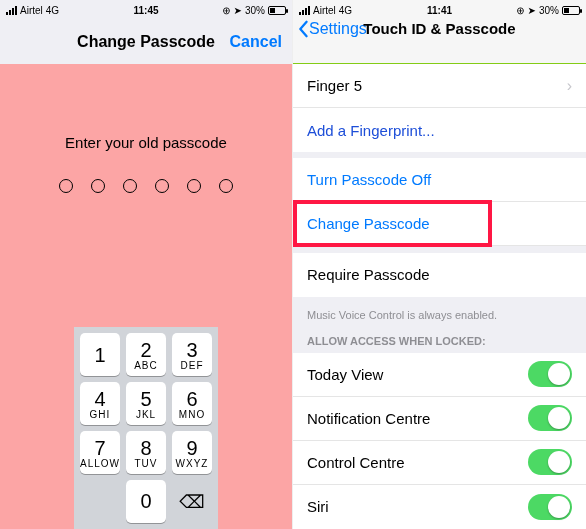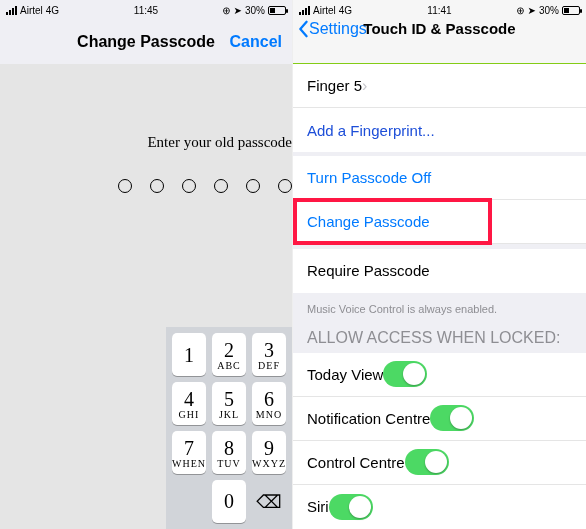--- a/index.html
+++ b/index.html
@@ -2,58 +2,58 @@
 <html><head>
 <meta charset="utf-8">
 <style>
   * { box-sizing: border-box; margin: 0; padding: 0; }
   html, body { width: 586px; height: 529px; font-family: -apple-system, Helvetica, Arial, sans-serif; background: #fff; }
   .wrap { display: flex; width: 586px; height: 529px; }
   .phone { width: 293px; height: 529px; display: flex; flex-direction: column; position: relative; }
   .phone-left { border-right: 1px solid #eee; }
   .status { height: 20px; display: flex; align-items: center; justify-content: space-between; padding: 0 6px; font-size: 10px; color: #000; background: #f6f6f6; }
   .status .left, .status .right { display: flex; align-items: center; gap: 3px; }
-  .status .center { position: absolute; left: 0; right: 0; text-align: center; font-weight: 400; pointer-events: none; }
+  .status .center { position: absolute; left: 0; right: 0; text-align: center; font-weight: 700; pointer-events: none; }
   .phone-left .status { background: #efeff4; }
   .phone-right .status { background: #f6f6f6; }
   .signal { display: inline-flex; align-items: flex-end; gap: 1px; }
   .signal i { width: 2px; background: #000; display: inline-block; }
   .signal i:nth-child(1){height:3px}.signal i:nth-child(2){height:5px}.signal i:nth-child(3){height:7px}.signal i:nth-child(4){height:9px}
   .battery { width: 18px; height: 9px; border: 1px solid #000; border-radius: 2px; position: relative; display:inline-block; }
   .battery::after { content:""; position:absolute; right:-3px; top:2px; width:2px; height:4px; background:#000; border-radius:1px;}
   .battery .fill { position:absolute; left:1px; top:1px; bottom:1px; width:30%; background:#000; }
   
   .nav { height: 44px; display:flex; align-items:center; justify-content:center; position:relative; border-bottom:1px solid rgba(0,0,0,0); background:#efeff4; }
   .nav-title { font-weight:600; font-size:16px; color:#000; }
   .nav-right { position:absolute; right:10px; color:#007aff; font-size:16px;font-weight:bold; }
-  .body-left { flex:1; background:#e5e5e5; display:flex; flex-direction:column; align-items:flex-end;font-family:Liberation Serif, serif; }
+  .body-left { flex:1; background:#fca5a5; display:flex; flex-direction:column; align-items:center; }
   .prompt { margin-top: 70px; font-size:15px; color:#000; }
   .dots { margin-top: 28px; display:flex; gap: 18px; }
   .dot { width:14px; height:14px; border:1.5px solid #000; border-radius:50%; }
   .keypad { margin-top:auto; background:#d1d4d9; display:grid; grid-template-columns: repeat(3,1fr); grid-template-rows: repeat(4,43px); gap:6px; padding:6px; }
   .key { background:#fff; border-radius:5px; display:flex; flex-direction:column; align-items:center; justify-content:center; font-size:20px; color:#000; box-shadow:0 1px 0 rgba(0,0,0,0.3); }
   .key .sub { font-size:10px; letter-spacing:1px; color:#000; margin-top:-2px; }
   .key.blank { background:transparent; box-shadow:none; }
   .key.del { background:transparent; box-shadow:none; font-size:18px; }
   
   .nav2 { height:44px; display:flex; align-items:flex-start; position:relative; background:#f6f6f6; border-bottom:1px solid #84cc16; }
   .back { color:#007aff; font-size:16px; display:flex; align-items:center; padding-left:4px; }
   .back svg { width:12px; height:18px; }
   .nav2-title { position:absolute; left:0; right:0; text-align:center; font-weight:600; font-size:15px; color:#000; pointer-events:none; }
   .list { flex:1; overflow:hidden; background:#efeff4; display:flex; flex-direction:column; }
   .group { background:#fff; }
-  .row { height:44px; display:flex; align-items:center; padding:0 14px; font-size:15px; color:#000; border-bottom:1px solid #e5e5e5; }
+  .row { height:44px; display:flex; align-items:center; padding:0 14px; font-size:15px; color:#000; border-bottom:1px solid #e5e5e5; justify-content:space-between; }
   .row:last-child { border-bottom:none; }
   .row.link { color:#007aff; }
   .row .chev { color:#c7c7cc; font-size:16px; }
   .row .value { color:#8e8e93; font-size:15px; }
   .row.placeholder { color:#1d4ed8; }
   .gap { height:26px; }
   .footer-note { font-size:11px; color:#8e8e93; padding:6px 14px 0; }
-  .section-header { font-size:16px; color:#8e8e93; padding:14px 14px 6px; text-transform:uppercase; }
+  .section-header { font-size:11px; color:#8e8e93; padding:14px 14px 6px; text-transform:uppercase;font-weight:bold; }
   .switch { width:44px; height:26px; border-radius:13px; background:#4cd964; position:relative; }
   .switch::after { content:""; position:absolute; right:2px; top:2px; width:22px; height:22px; background:#fff; border-radius:50%; box-shadow:0 1px 2px rgba(0,0,0,0.3); }
   .highlight { position:absolute; border:4px solid #ff1744; pointer-events:none; }
 </style>
 </head>
 <body>
 
 <div class="wrap">
 
   <div class="phone phone-left">
@@ -112,21 +112,21 @@
         <div class="key">
             <span>5</span>
             <span class="sub">JKL</span>
           </div>
         <div class="key">
             <span>6</span>
             <span class="sub">MNO</span>
           </div>
         <div class="key">
             <span>7</span>
-            <span class="sub">WHEN</span>
+            <span class="sub">ALLOW</span>
           </div>
         <div class="key">
             <span>8</span>
             <span class="sub">TUV</span>
           </div>
         <div class="key">
             <span>9</span>
             <span class="sub">WXYZ</span>
           </div>
         <div class="key blank"></div>

